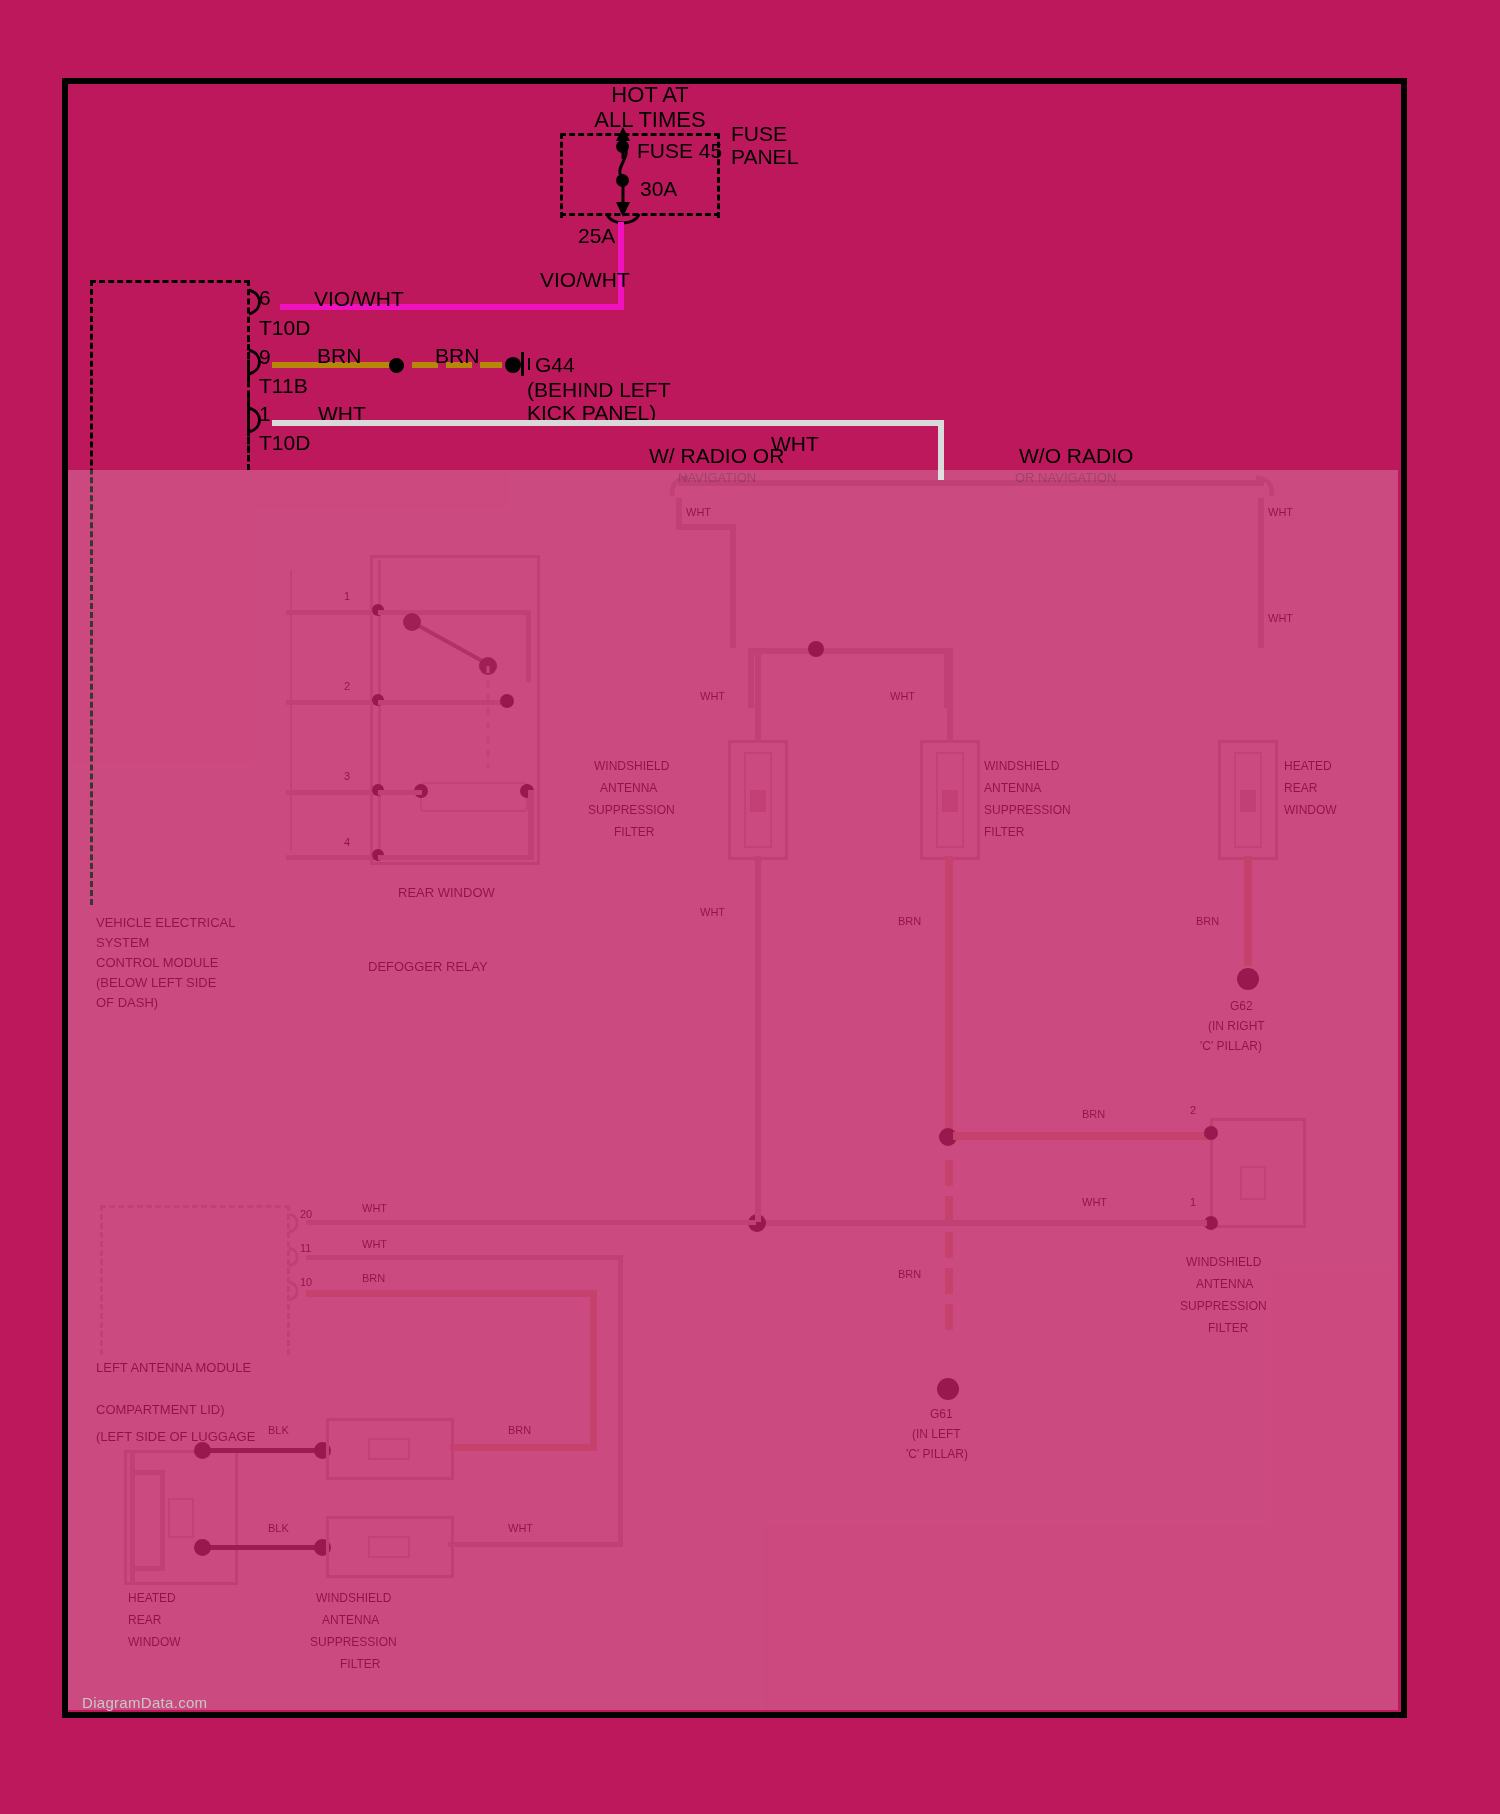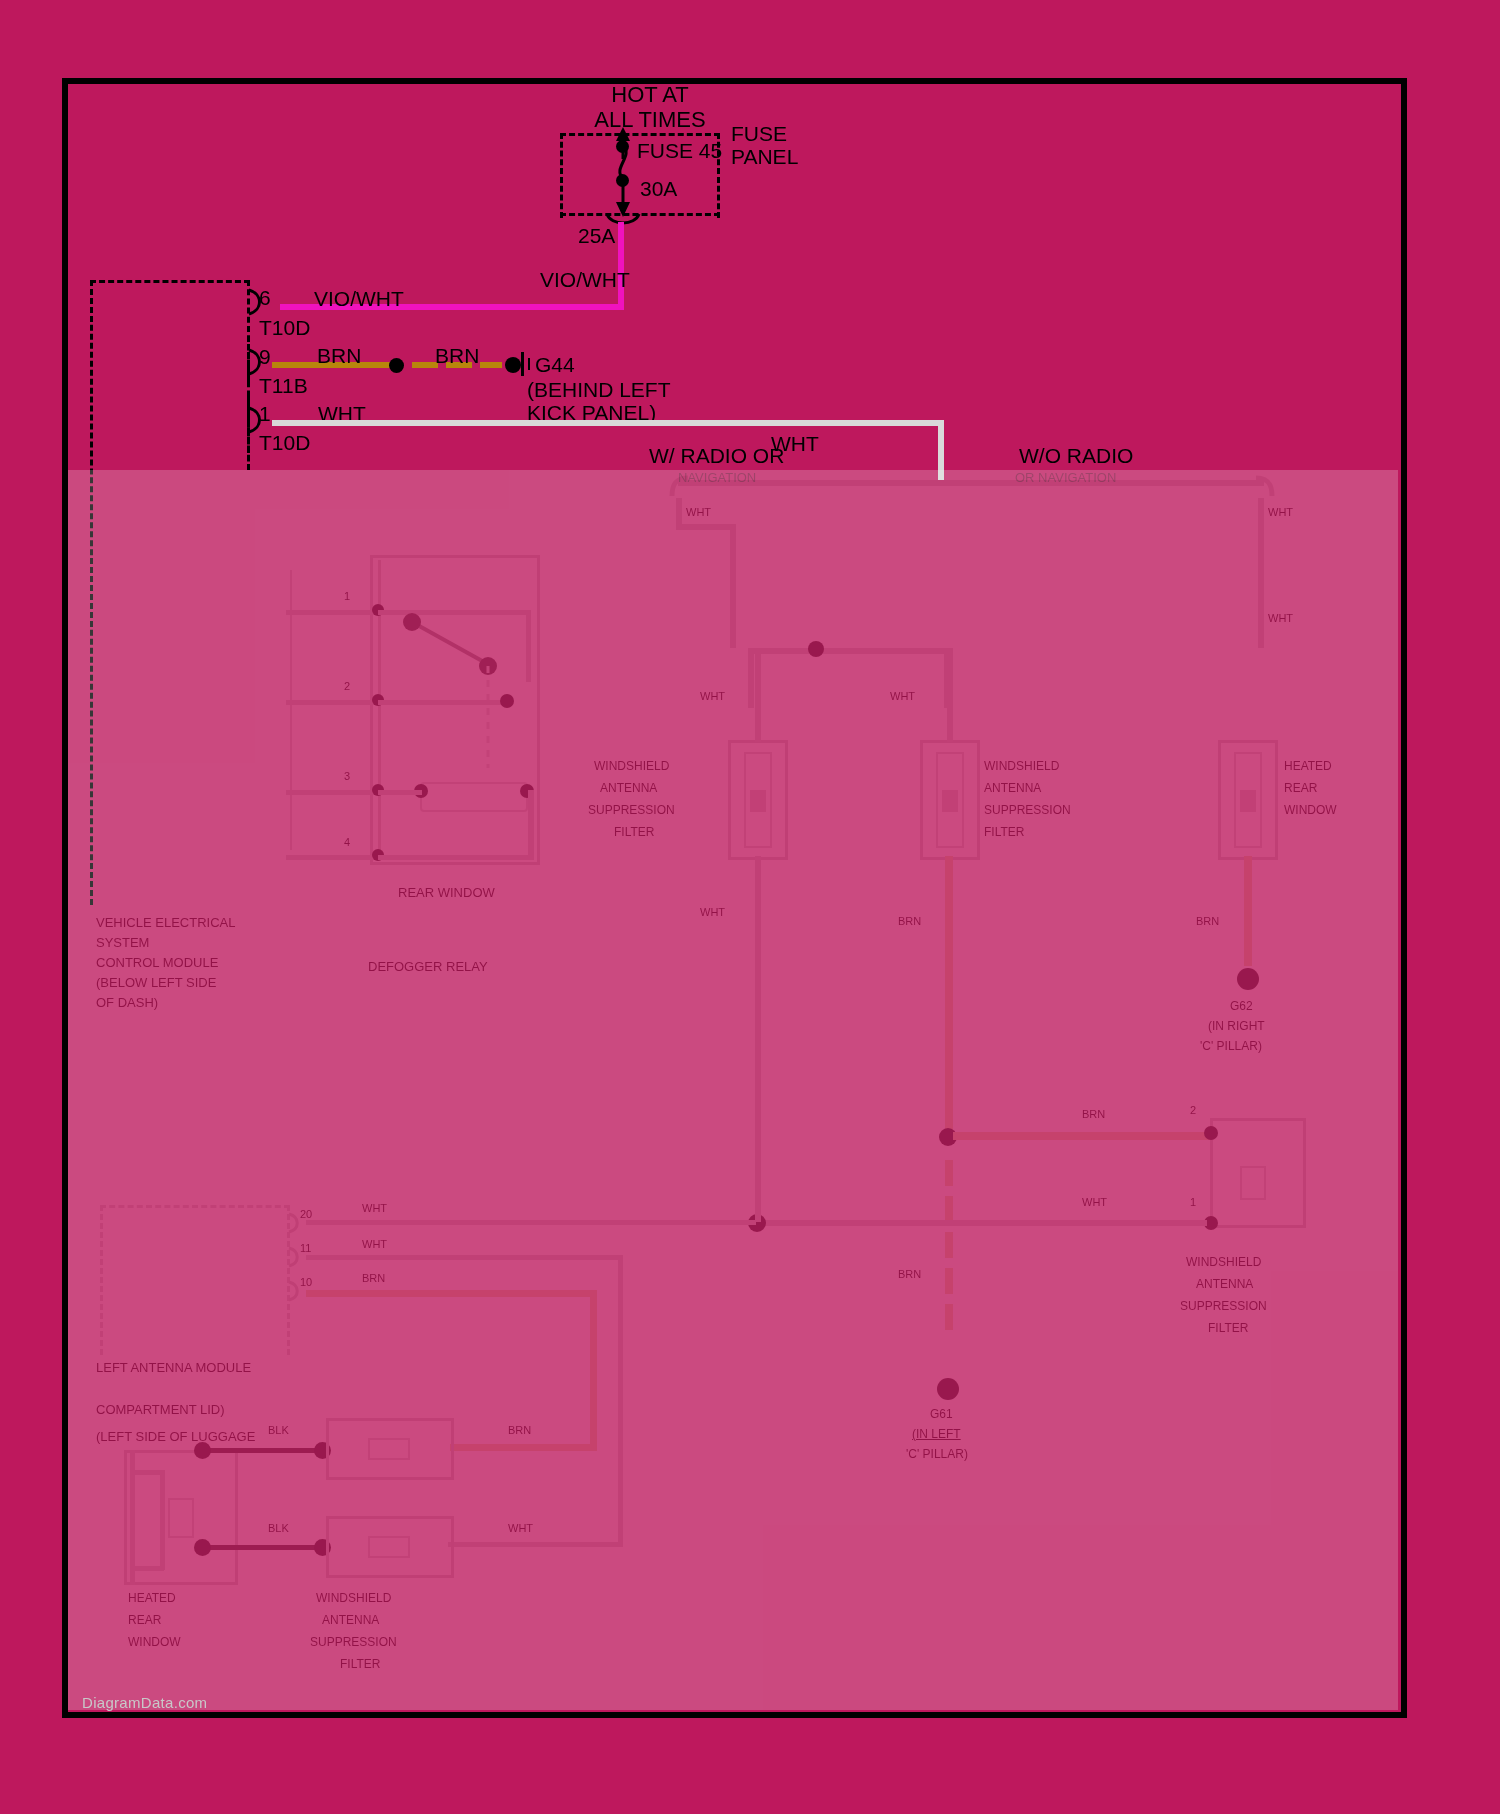--- a/index.html
+++ b/index.html
@@ -244,21 +244,21 @@
     <div class="txt t11" style="left:1082px;top:1108px;">BRN</div>
 
     <div class="wire w-tan" style="left:945px;top:1160px;width:8px;height:26px;"></div>
     <div class="wire w-tan" style="left:945px;top:1196px;width:8px;height:26px;"></div>
     <div class="wire w-tan" style="left:945px;top:1232px;width:8px;height:26px;"></div>
     <div class="wire w-tan" style="left:945px;top:1268px;width:8px;height:26px;"></div>
     <div class="wire w-tan" style="left:945px;top:1304px;width:8px;height:26px;"></div>
     <div class="txt t11" style="left:898px;top:1268px;">BRN</div>
     <div class="dot" style="left:937px;top:1378px;width:22px;height:22px;background:#1a1a1a;"></div>
     <div class="txt t12" style="left:930px;top:1408px;">G61</div>
-    <div class="txt t12" style="left:912px;top:1428px;text-decoration:underline;">(IN LEFT</div>
+    <div class="txt t12" style="left:912px;top:1428px;">(IN LEFT</div>
     <div class="txt t12" style="left:906px;top:1448px;">'C' PILLAR)</div>
 
     <div class="greybox" style="left:1218px;top:740px;width:60px;height:120px;"></div>
     <div class="greybox-thin" style="left:1234px;top:752px;width:28px;height:96px;"></div>
     <div style="position:absolute;left:1240px;top:790px;width:16px;height:22px;background:#d0d0d0;"></div>
     <div class="txt t12" style="left:1284px;top:760px;">HEATED</div>
     <div class="txt t12" style="left:1284px;top:782px;">REAR</div>
     <div class="txt t12" style="left:1284px;top:804px;">WINDOW</div>
 
     <div class="wire w-tan" style="left:1244px;top:856px;width:8px;height:110px;"></div>

